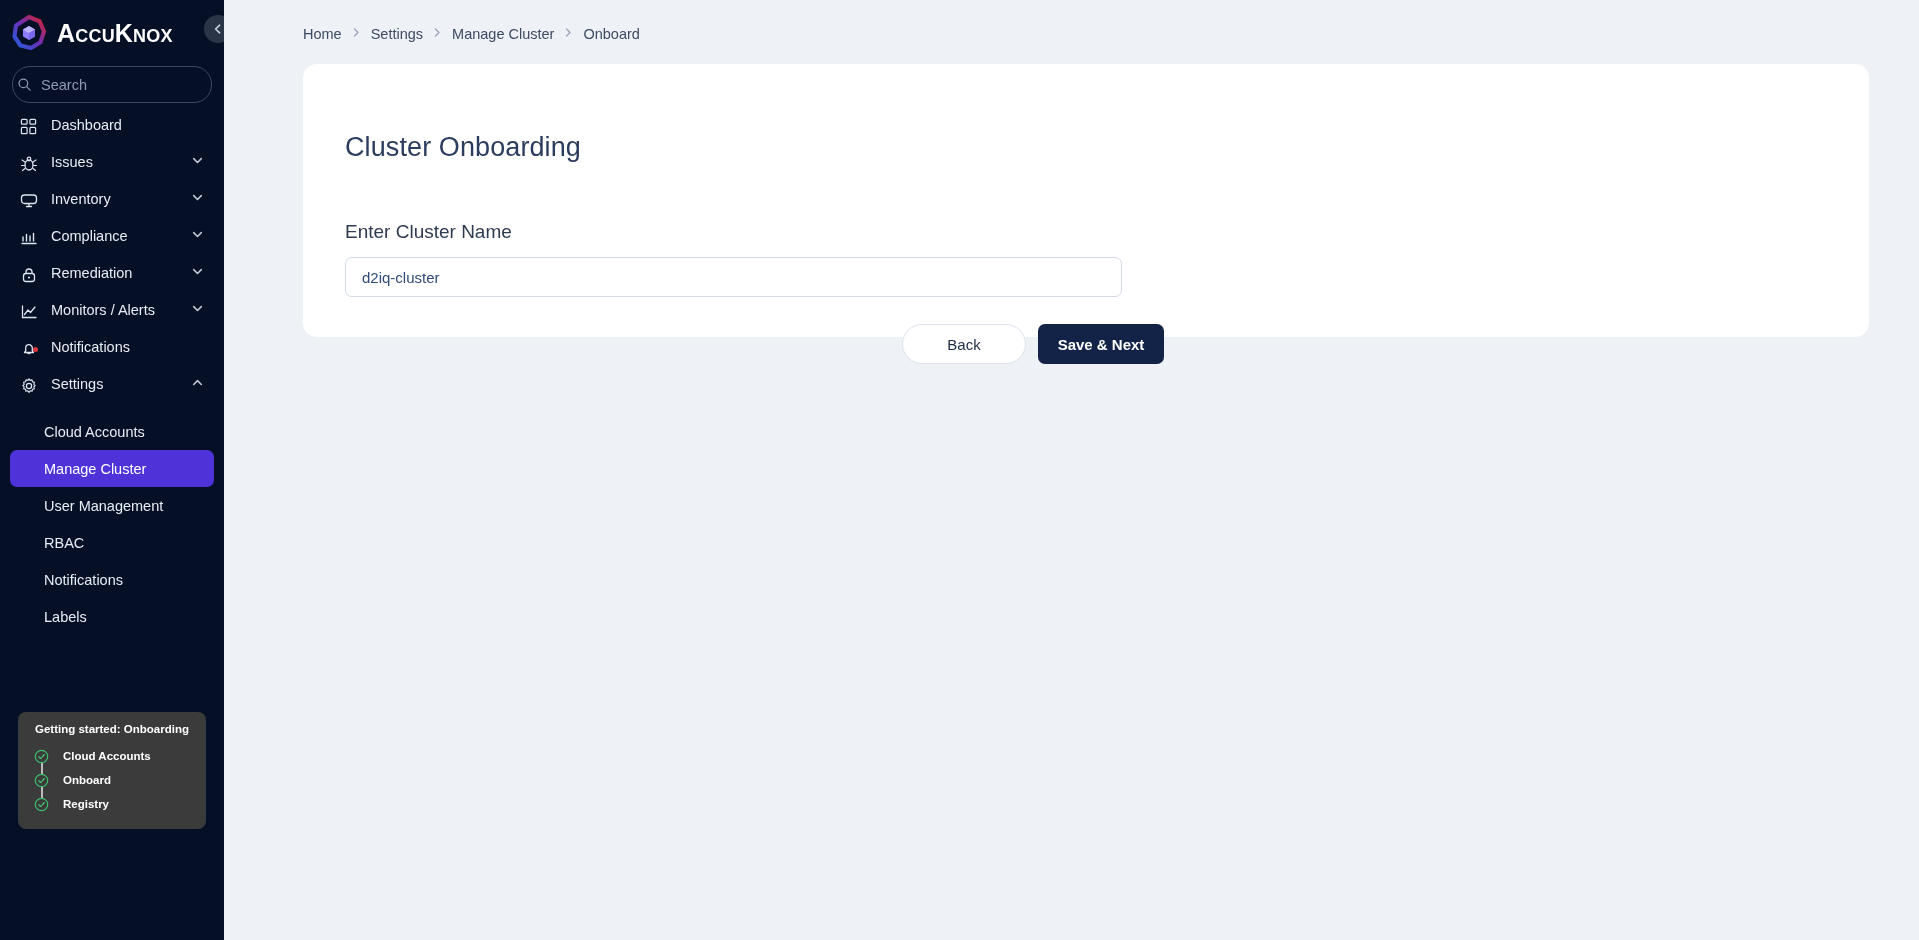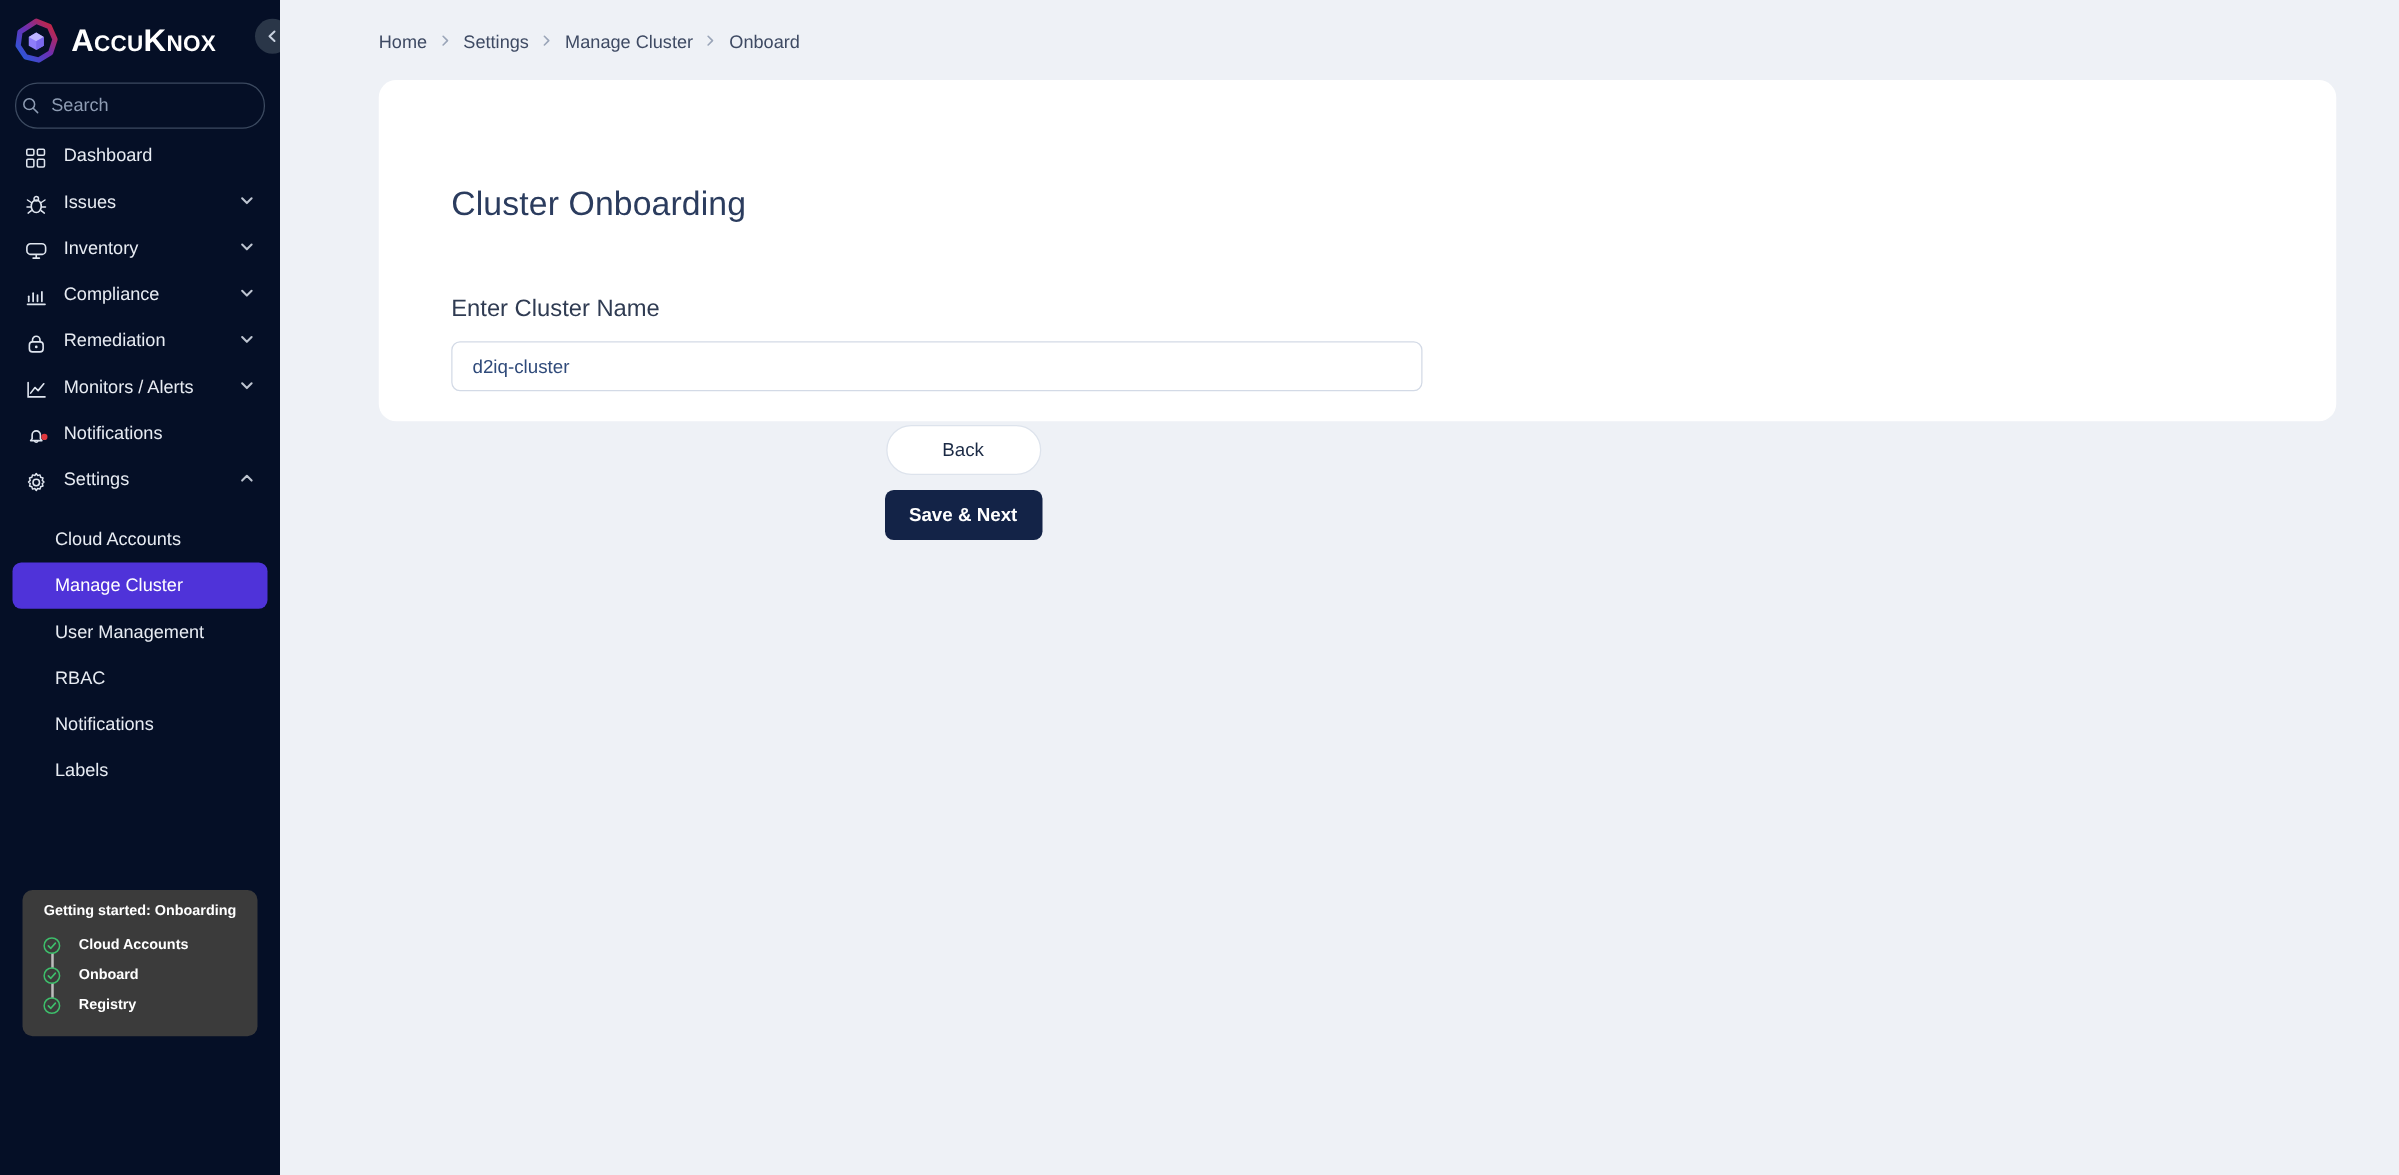--- a/index.html
+++ b/index.html
@@ -89,41 +89,41 @@
     padding: 20px 0 0 42px; height: 48px;
   }
   .crumb { color: #3e4a63; font-size: 14.5px; cursor: pointer; }
   .crumb.last { color: #3e4a63; }
   .crumb-sep { color: #9aa5b8; font-size: 12px; }
 
   .card {
     margin: 16px 50px 0 42px;
     background: #ffffff; border-radius: 14px;
     height: 273px;
-    padding: 16px;
+    padding: 0;
   }
   .card-title {
     color: #2b3c5e; font-size: 27px; font-weight: 400;
     padding: 68px 0 0 42px; letter-spacing: .1px;
   }
   .field-label {
     color: #2f3b52; font-size: 19px;
     padding: 58px 0 0 42px;
   }
   .input-row { padding: 14px 0 0 42px; }
   .cluster-input {
     width: 777px; height: 40px;
     border: 1px solid #d3dae6; border-radius: 7px;
     background: #ffffff; color: #2f4a7a; font-size: 15px;
     padding: 0 16px; outline: none;
     font-family: "Liberation Sans", sans-serif;
   }
   .btn-row {
     display: flex; justify-content: flex-end; align-items: center; gap: 12px;
-    width: 819px; margin-left: 42px; padding-top: 27px; flex-direction: column;
+    width: 819px; margin-left: 42px; padding-top: 27px;
   }
   .btn-back {
     width: 124px; height: 40px; border-radius: 20px;
     border: 1px solid #dde3ec; background: #ffffff;
     color: #1b2a45; font-size: 15px; cursor: pointer;
     font-family: "Liberation Sans", sans-serif;
   }
   .btn-next {
     width: 126px; height: 40px; border-radius: 7px; border: none;
     background: #132347; color: #ffffff; font-size: 15px; font-weight: 700;

